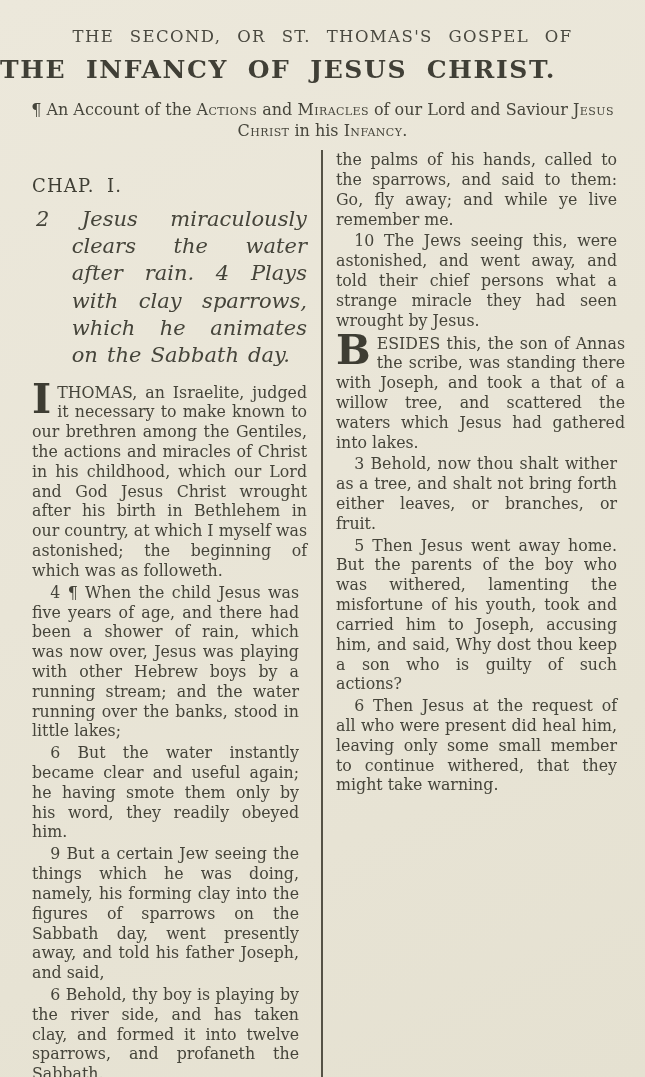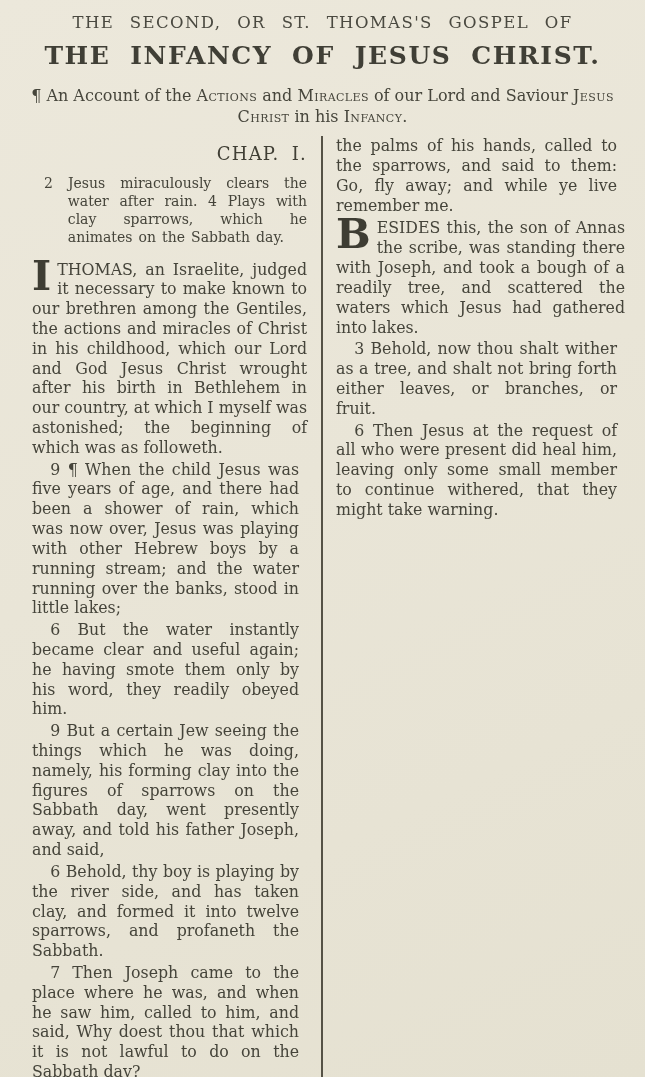--- a/index.html
+++ b/index.html
@@ -12,30 +12,29 @@
     width: 645px;
     height: 1077px;
     margin: 0 auto;
     background: linear-gradient(155deg, #ece8db 0%, #e9e5d7 45%, #e5e1d1 100%);
     color: #45443a;
     font-family: "DejaVu Serif", "Liberation Serif", serif;
     overflow: hidden;
     box-sizing: border-box;
   }
   
-  .header { padding-top: 13px; }
+  .header { padding-top: 27px; }
   .header-line1 {
     text-align: center;
     font-size: 16.5px;
     letter-spacing: 1.4px;
     word-spacing: 0.55em;
     color: #4a4940;
   }
   .header-line2 {
-    text-align: center;
     font-size: 25px;
     font-weight: bold;
     letter-spacing: 1.6px;
     word-spacing: 0.38em;
     margin-top: 9px;
     color: #403f36;
   }
   .subtitle {
     width: 586px;
     margin: 15px auto 0 auto;
@@ -57,35 +56,36 @@
     width: 289px;
     padding-right: 14px;
   }
   .col-right {
     width: 304px;
     border-left: 2px solid #52504436;
     border-left-color: #555246;
     padding-left: 13px;
   }
   .chap-heading {
-    text-align: right;
+    text-align: left;
     font-size: 18px;
     letter-spacing: 1.2px;
     word-spacing: 0.3em;
-    margin: 7px 0 8px 0;
+    margin: 25px 0 8px 0;
     color: #403f35;
   }
   .chap-heading.second { margin-top: 11px; }
   .chapter-summary {
-    font-size: 14px;
+    font-style: italic;
+    font-size: 21px;
     line-height: 1.3;
     text-align: justify;
     padding-left: 1.7em;
     text-indent: -1.7em;
-    margin: 0 0 13px 12px;
+    margin: 0 0 13px 4px;
     word-spacing: 0.12em;
   }
   .body-text {
     font-size: 15.8px;
     line-height: 1.255;
     text-align: justify;
   }
   .verse {
     margin: 0 8px 2px 0;
     text-indent: 1.15em;
@@ -111,31 +111,33 @@
     <div class="header-line2">THE INFANCY OF JESUS CHRIST.</div>
     <p class="subtitle"><span>¶ An Account of the </span><span class="sc">Actions</span><span> and </span><span class="sc">Miracles</span><span> of our Lord and Saviour </span><span class="sc">Jesus Christ</span><span> in his </span><span class="sc">Infancy</span><span>.</span></p>
   </div>
 
   <div class="columns">
 
     <div class="col col-left body-text">
       <div class="chap-heading">CHAP. I.</div>
       <p class="chapter-summary">2 Jesus miraculously clears the water after rain. 4 Plays with clay sparrows, which he animates on the Sabbath day.</p>
       <p class="intro-para"><span class="dropcap">I</span><span>THOMAS, an Israelite, judged it necessary to make known to our brethren among the Gentiles, the actions and miracles of Christ in his childhood, which our Lord and God Jesus Christ wrought after his birth in Bethlehem in our country, at which I myself was astonished; the beginning of which was as followeth.</span></p>
-      <p class="verse">9 ¶ When the child Jesus was five years of age, and there had been a shower of rain, which was now over, Jesus was playing with other Hebrew boys by a running stream; and the water running over the banks, stood in little lakes;</p>
+      <p class="verse">4 ¶ When the child Jesus was five years of age, and there had been a shower of rain, which was now over, Jesus was playing with other Hebrew boys by a running stream; and the water running over the banks, stood in little lakes;</p>
       <p class="verse">6 But the water instantly became clear and useful again; he having smote them only by his word, they readily obeyed him.</p>
       <p class="verse">9 But a certain Jew seeing the things which he was doing, namely, his forming clay into the figures of sparrows on the Sabbath day, went presently away, and told his father Joseph, and said,</p>
       <p class="verse">6 Behold, thy boy is playing by the river side, and has taken clay, and formed it into twelve sparrows, and profaneth the Sabbath.</p>
       <p class="verse">7 Then Joseph came to the place where he was, and when he saw him, called to him, and said, Why doest thou that which it is not lawful to do on the Sabbath day?</p>
 
     </div>
 
     <div class="col col-right body-text">
       <p class="verse continuation">the palms of his hands, called to the sparrows, and said to them: Go, fly away; and while ye live remember me.</p>
-      <p class="intro-para"><span class="dropcap">B</span><span>ESIDES this, the son of Annas the scribe, was standing there with Joseph, and took a bough of a readily tree, and scattered the waters which Jesus had gathered into lakes.</span></p>
+      <p class="verse">10 The Jews seeing this, were astonished, and went away, and told their chief persons what a strange miracle they had seen wrought by Jesus.</p>
+      <p class="intro-para"><span class="dropcap">B</span><span>ESIDES this, the son of Annas the scribe, was standing there with Joseph, and took a that of a willow tree, and scattered the waters which Jesus had gathered into lakes.</span></p>
       <p class="verse">3 Behold, now thou shalt wither as a tree, and shalt not bring forth either leaves, or branches, or fruit.</p>
+      <p class="verse">5 Then Jesus went away home. But the parents of the boy who was withered, lamenting the misfortune of his youth, took and carried him to Joseph, accusing him, and said, Why dost thou keep a son who is guilty of such actions?</p>
       <p class="verse">6 Then Jesus at the request of all who were present did heal him, leaving only some small member to continue withered, that they might take warning.</p>
 
     </div>
 
   </div>
 
 </div>
 
 </body></html>

